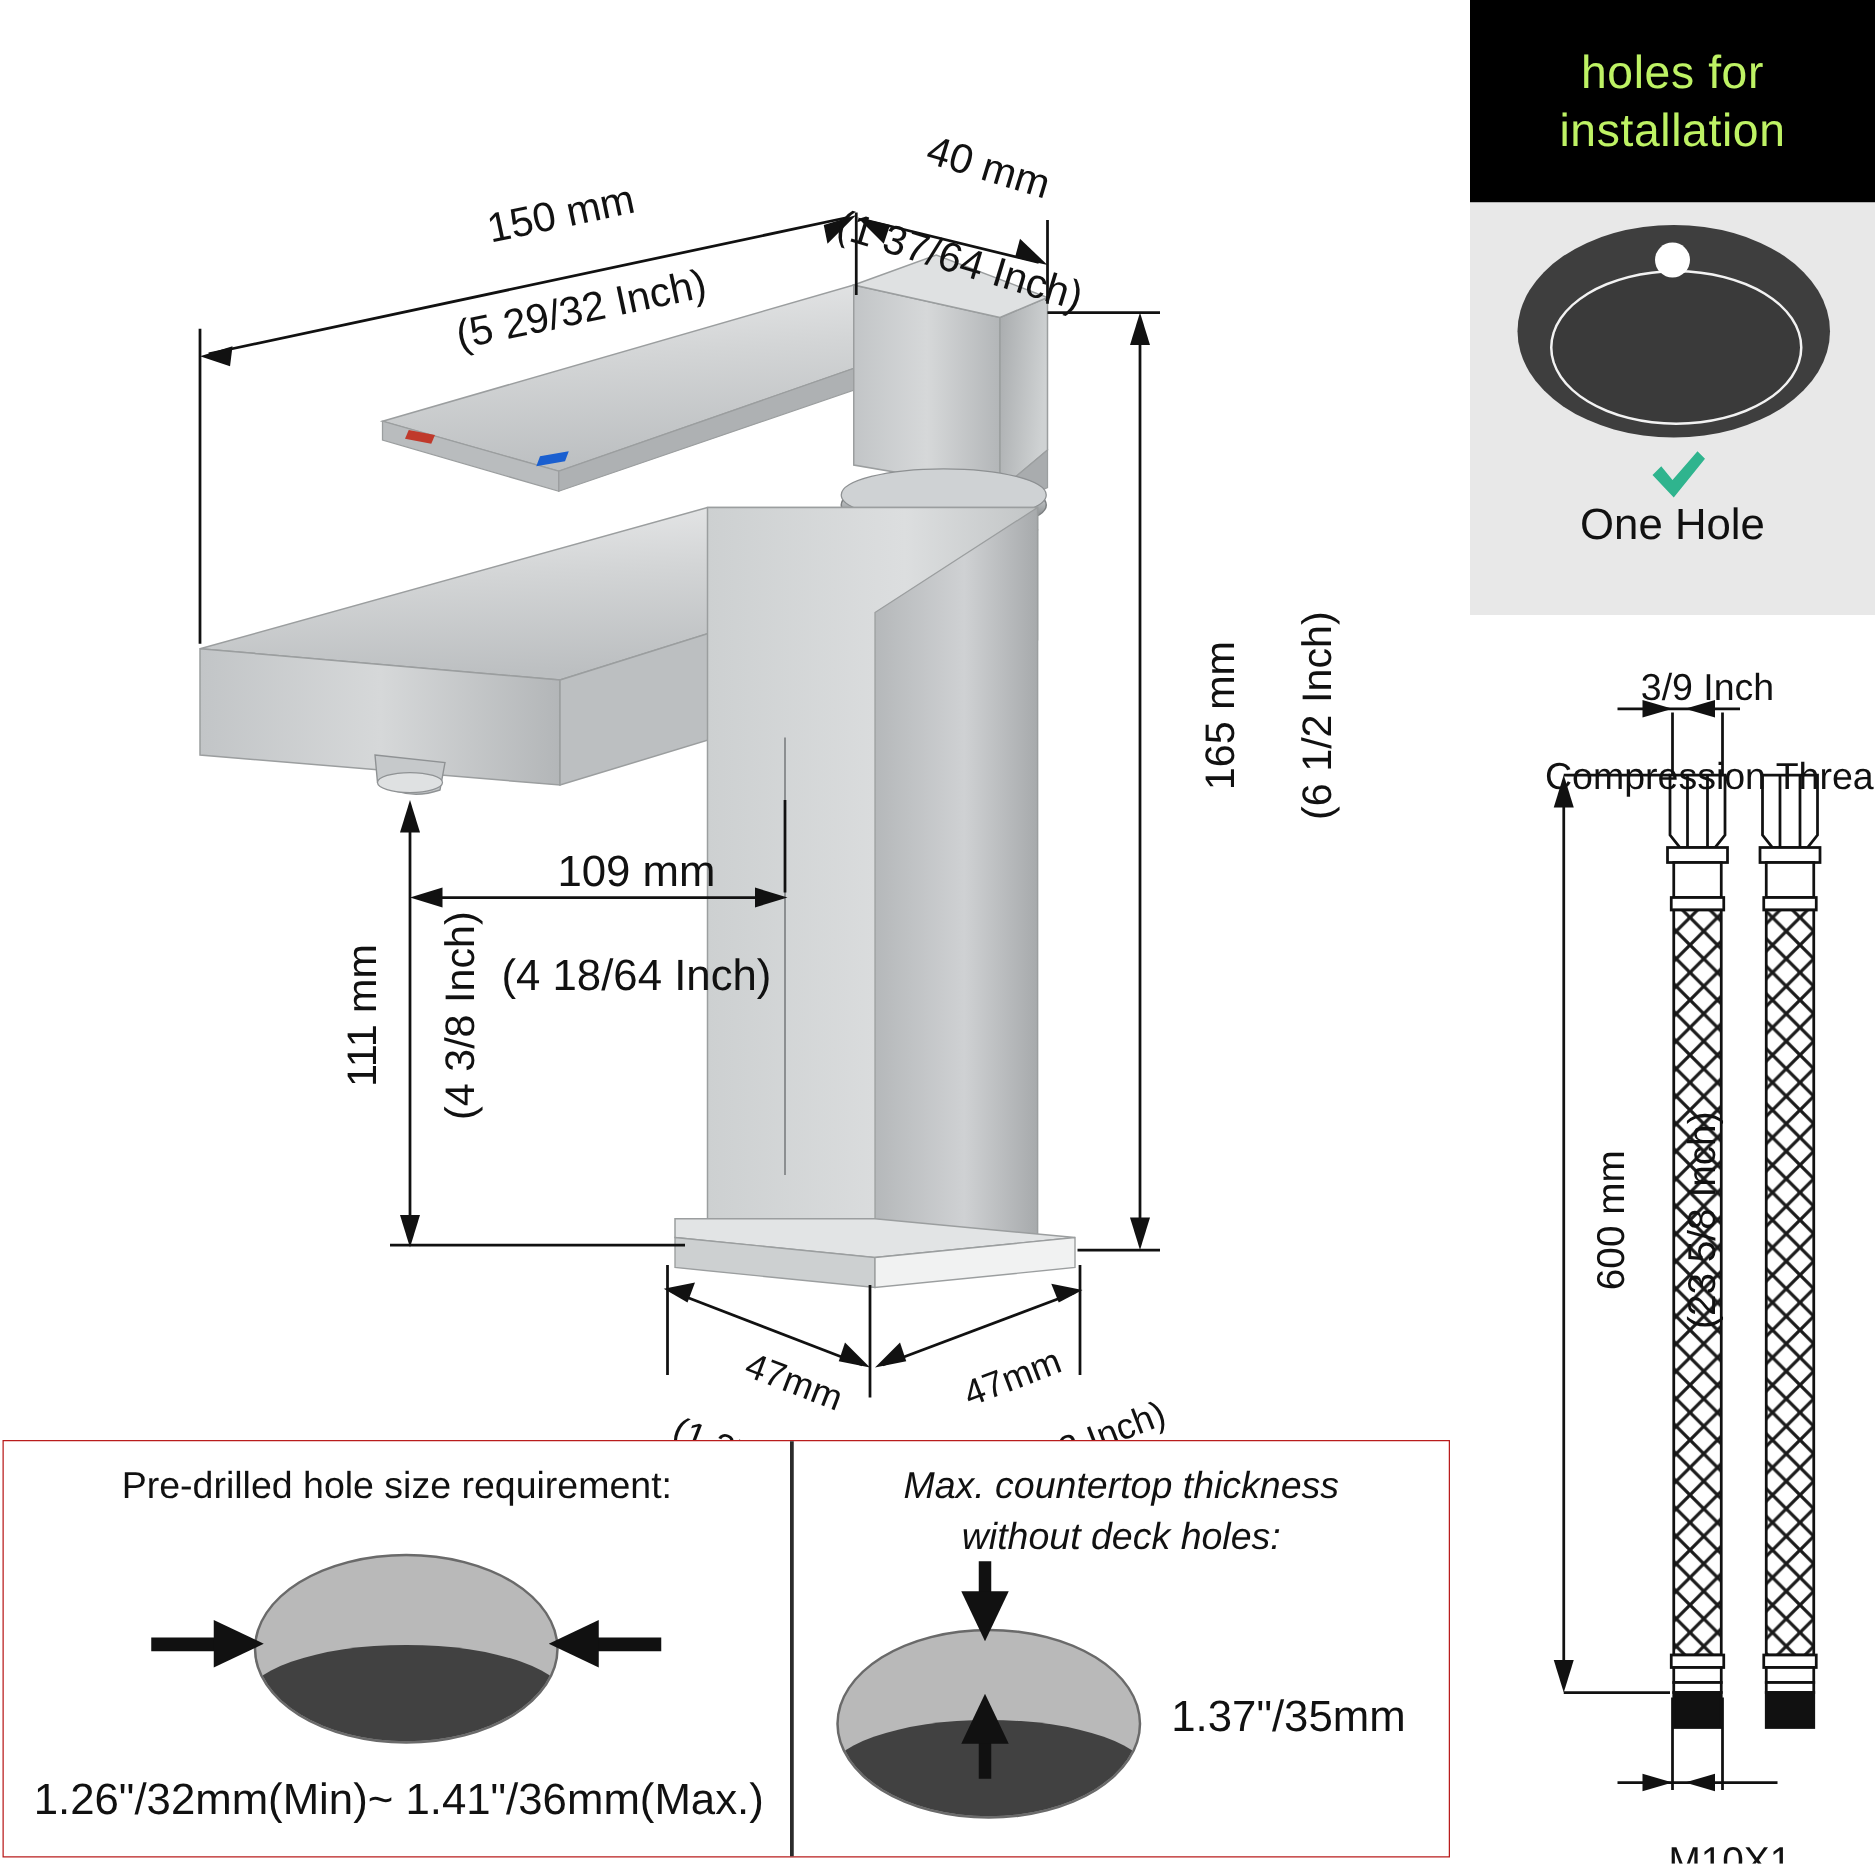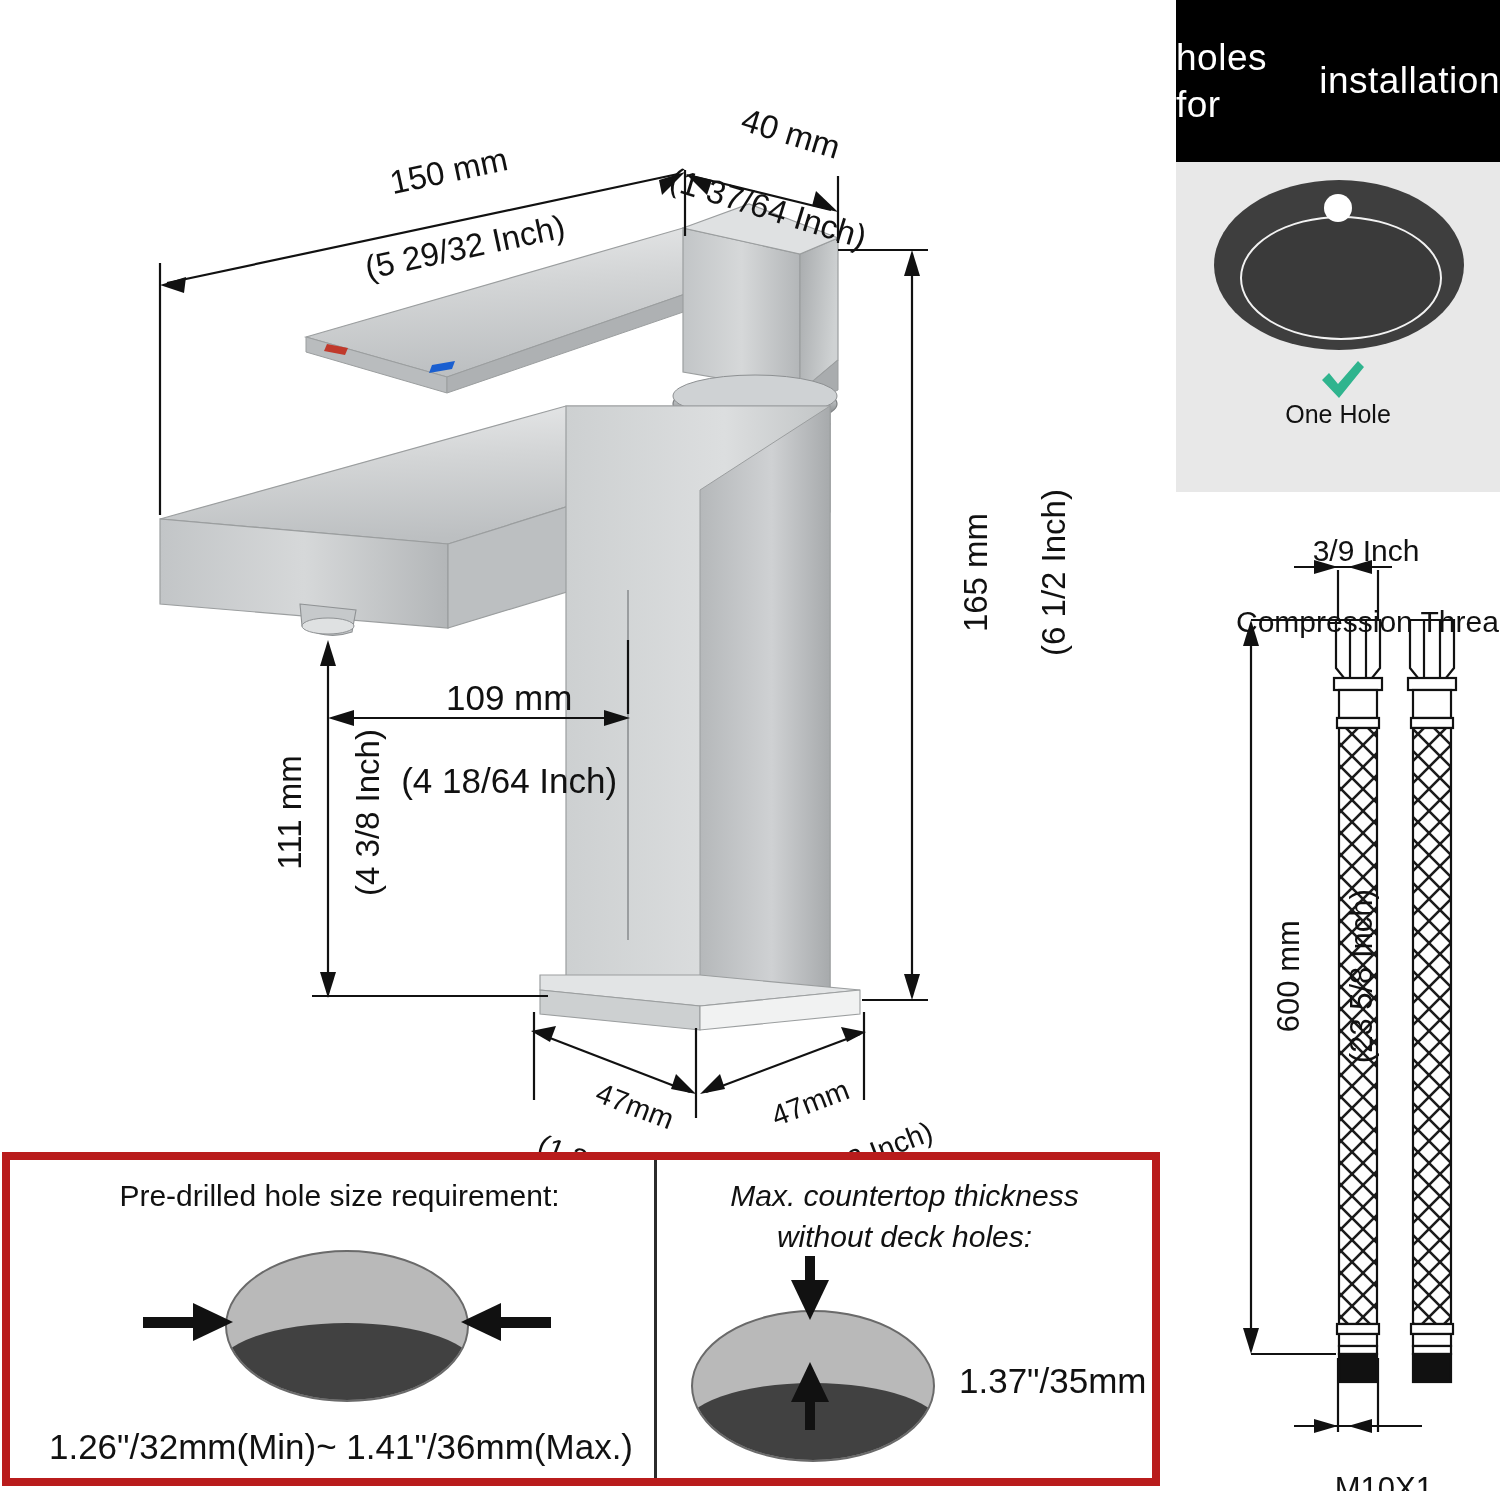--- a/index.html
+++ b/index.html
@@ -54,23 +54,23 @@
     top: 0px;
     width: 324px;
     height: 492px;
   }
   #holes-card-header {
     position: absolute;
     left: 0; top: 0;
     width: 324px;
     height: 162px;
     background: #000000;
-    color: #ffffff;
+    color: #bef264;
     display: flex;
-    flex-direction: row;
+    flex-direction: column;
     align-items: center;
     justify-content: center;
     font-size: 37px;
     line-height: 1.28;
     letter-spacing: 0.5px;
   }
   #holes-card-body {
     position: absolute;
     left: 0;
     top: 162px;
@@ -115,45 +115,44 @@
     top: 198px;
     width: 46px;
     height: 40px;
   }
   #one-hole-label {
     position: absolute;
     left: 0;
     top: 238px;
     width: 324px;
     text-align: center;
-    font-size: 25px;
+    font-size: 35px;
     color: #111111;
   }
 
   
   #hose-pane {
     position: absolute;
     left: 1176px;
     top: 492px;
     width: 324px;
     height: 999px;
   }
 
   
   #bottom-panels {
     position: absolute;
     left: 2px;
     top: 1152px;
     width: 1158px;
     height: 334px;
-    border: 8px solid #b91c1c;
+    border: 1px solid #b91c1c;
     box-sizing: border-box;
     display: flex;
     background: #ffffff;
-    padding-left: 15px;
   }
   .info-panel {
     position: relative;
     height: 100%;
     box-sizing: border-box;
   }
   #panel-hole-size { width: 632px; border-right: 3px solid #2b2b2b; }
   #panel-thickness { flex: 1; }
   .panel-title {
     position: absolute;

